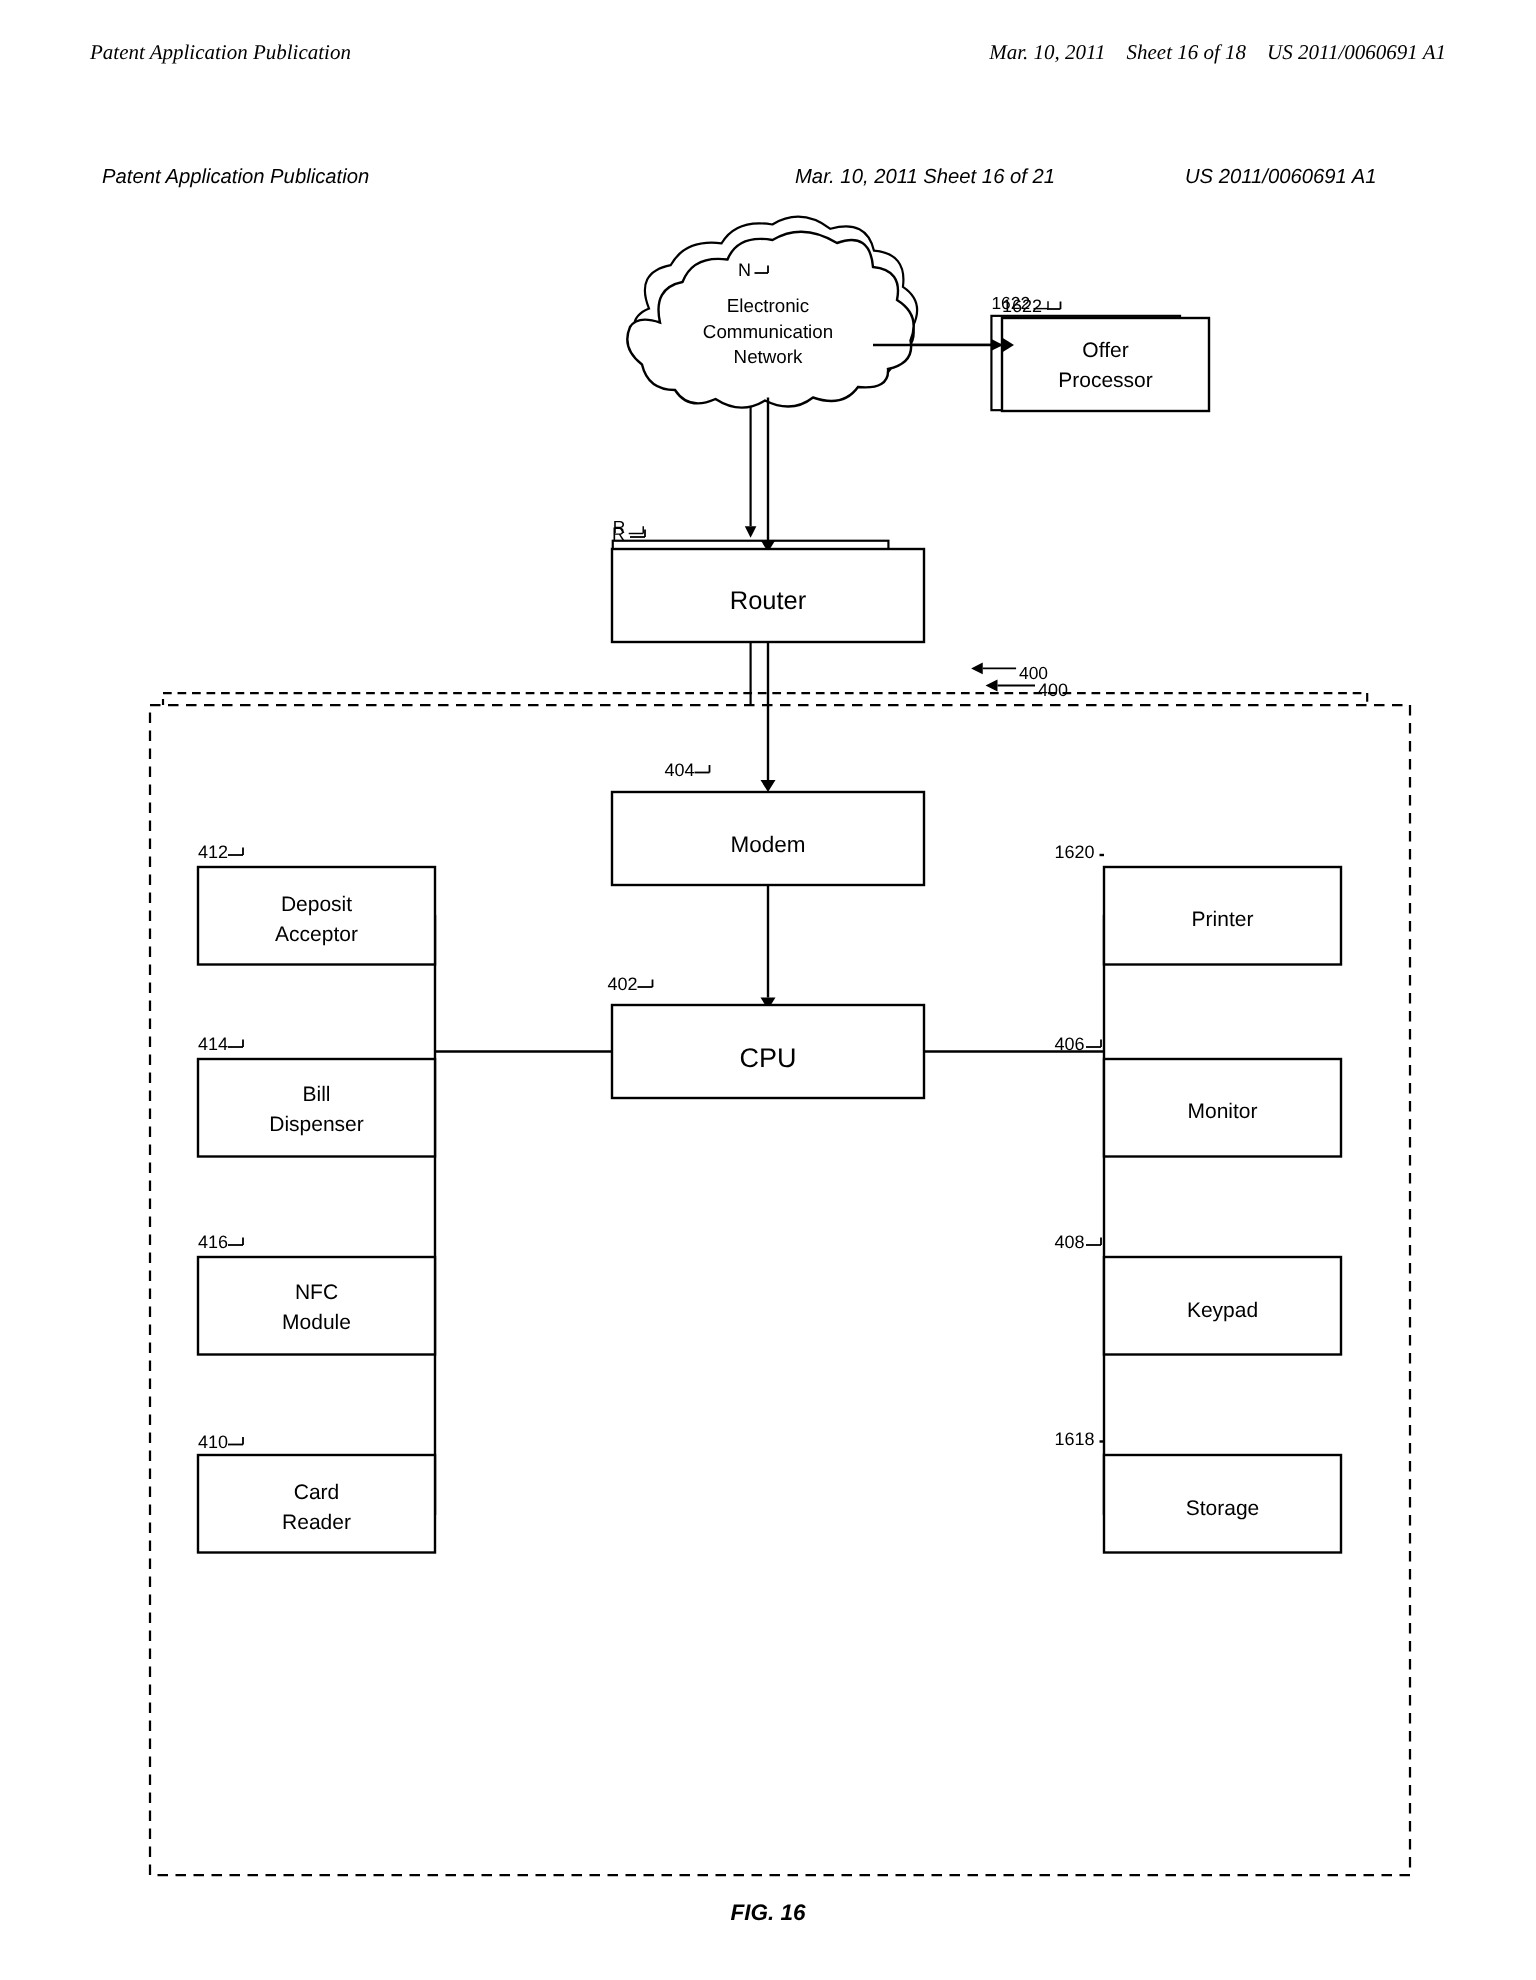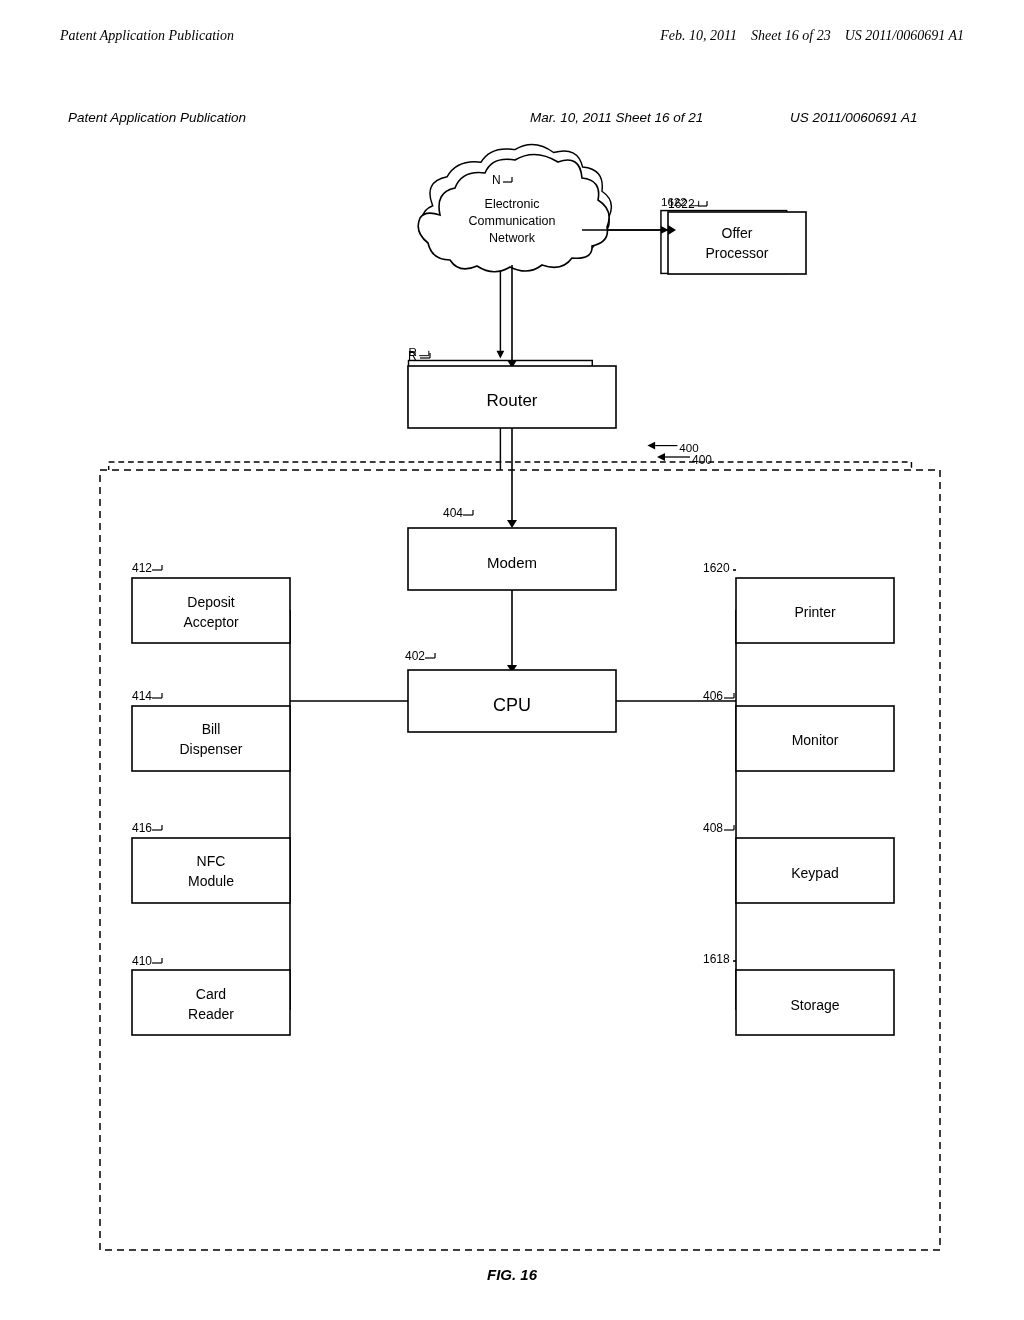--- a/index.html
+++ b/index.html
@@ -35,22 +35,22 @@
       width: 100%;
       height: 100%;
     }
   </style>
 </head>
 <body>
 
 <div class="header">
   <span>Patent Application Publication</span>
   <span>
-    <span>Feb. 10, 2011</span>&nbsp;&nbsp;&nbsp;
-    <span>Sheet 16 of 23</span>&nbsp;&nbsp;&nbsp;
+    <span>Mar. 10, 2011</span>&nbsp;&nbsp;&nbsp;
+    <span>Sheet 16 of 18</span>&nbsp;&nbsp;&nbsp;
     <span>US 2011/0060691 A1</span>
   </span>
 </div>
 
 <div class="diagram">
   <svg viewBox="0 0 1024 1220" xmlns="http://www.w3.org/2000/svg">
 
     <g>
 
       <path d="M430,130 Q420,105 445,100 Q455,82 480,85 Q490,68 515,72 Q535,60 555,75 Q580,68 585,90 Q608,92 605,115 Q620,125 612,142 Q615,158 598,162 Q600,178 580,178 Q570,190 550,185 Q535,198 515,190 Q498,200 480,190 Q462,198 452,185 Q432,186 428,168 Q415,158 420,145 Q418,135 430,130Z" fill="white" stroke="black" stroke-width="1.5"></path>

